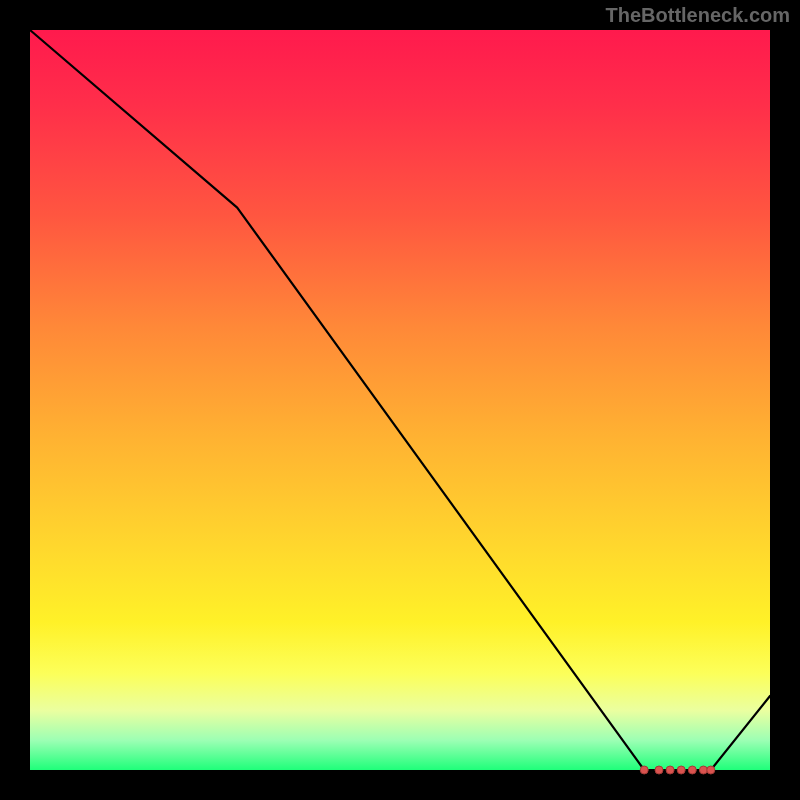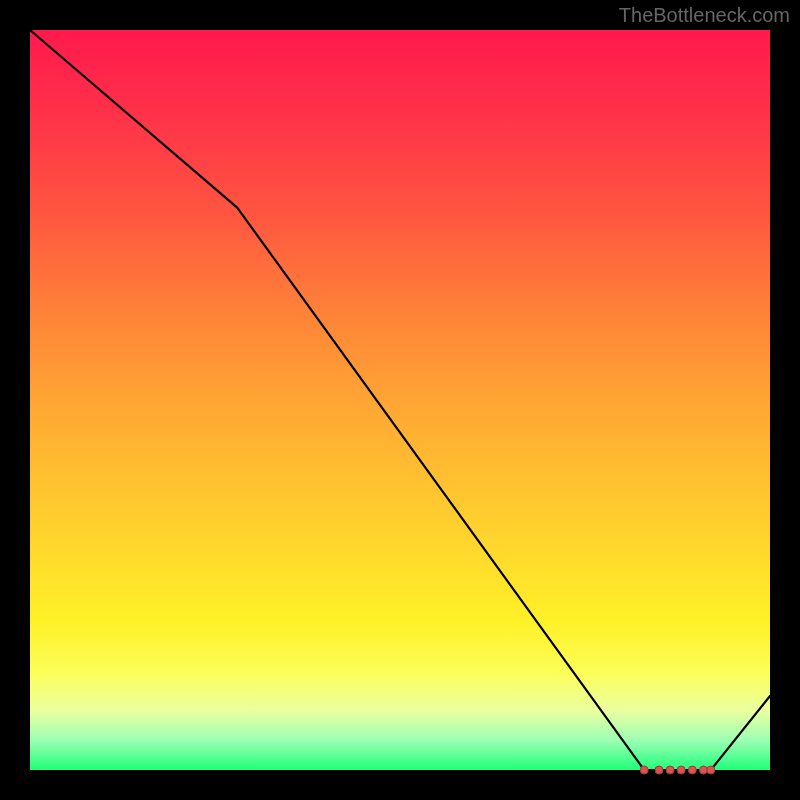--- a/index.html
+++ b/index.html
@@ -10,21 +10,21 @@
     background: #000;
     font-family: Arial, Helvetica, sans-serif;
     overflow: hidden;
   }
   .attribution {
     position: absolute;
     top: 4px;
     right: 10px;
     color: #666;
     font-size: 20px;
-    font-weight: 400;
+    font-weight: 700;
     z-index: 10;
   }
   .plot-area {
     position: absolute;
     left: 30px;
     top: 30px;
     width: 740px;
     height: 740px;
   }
   .gradient-bg {

